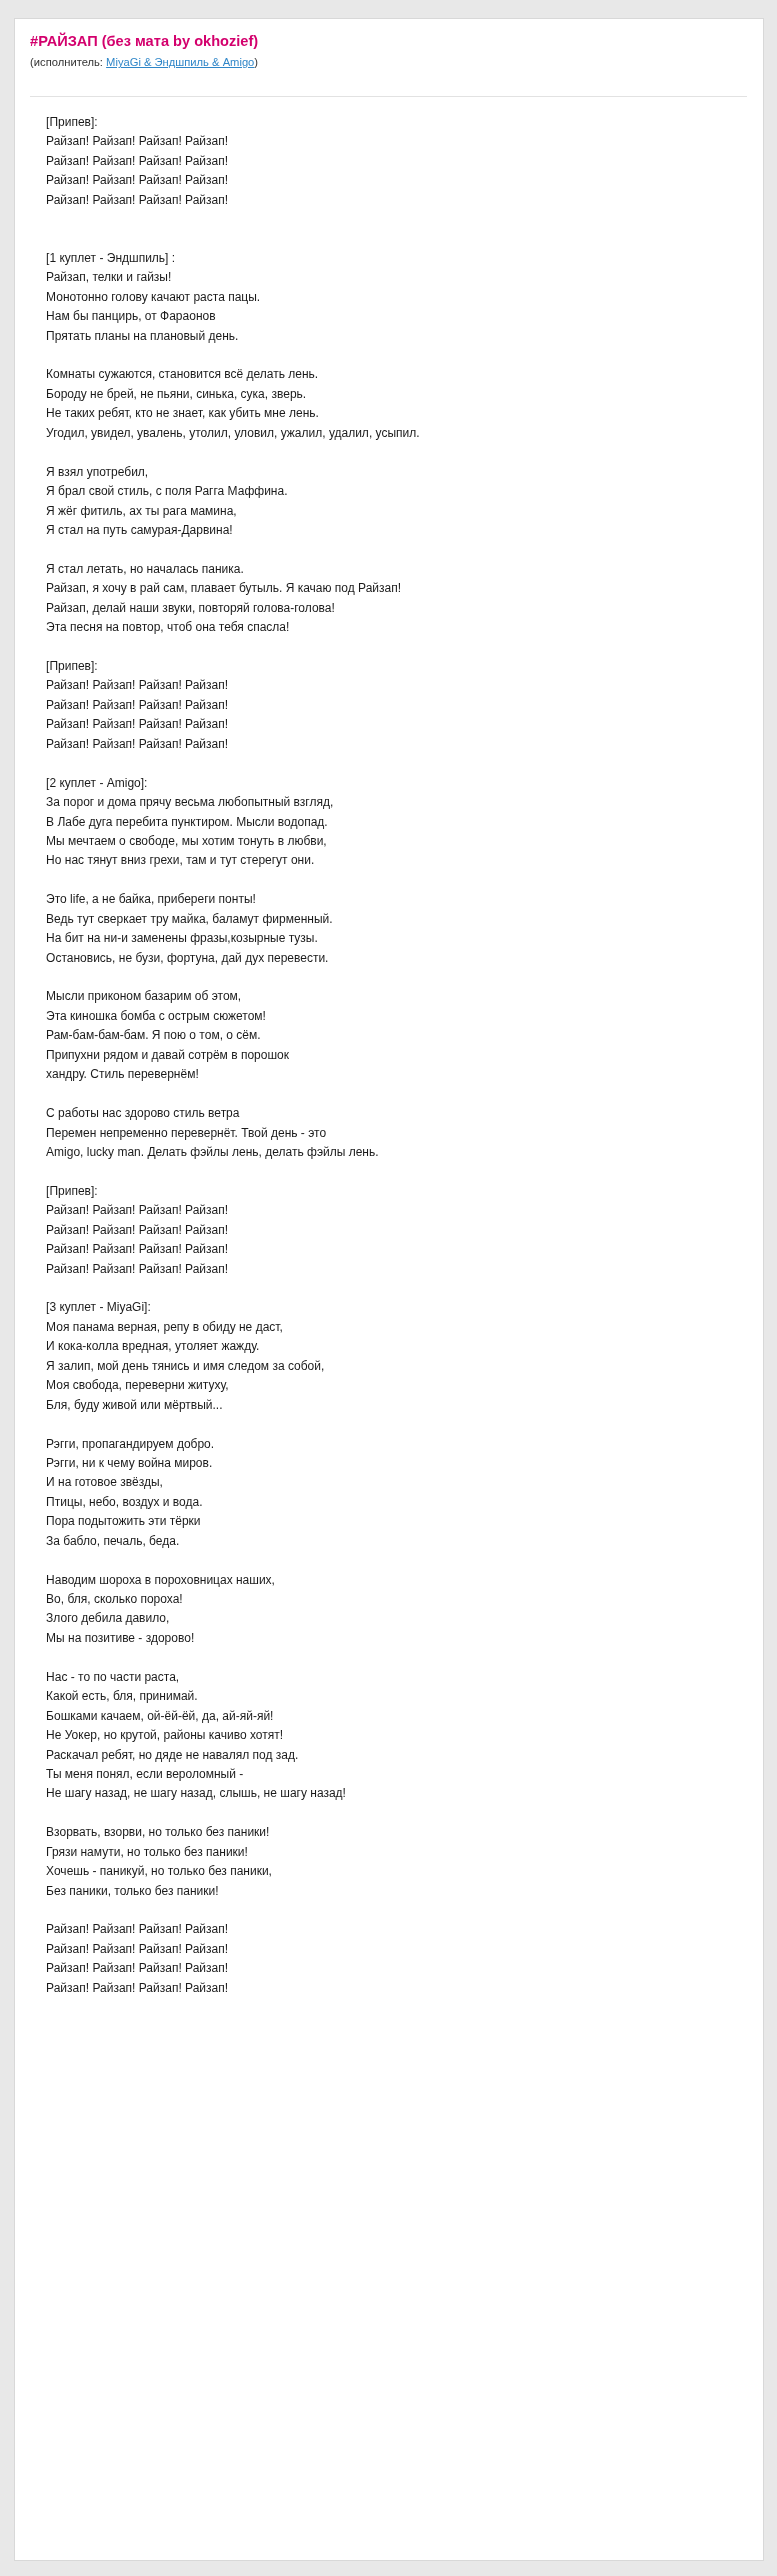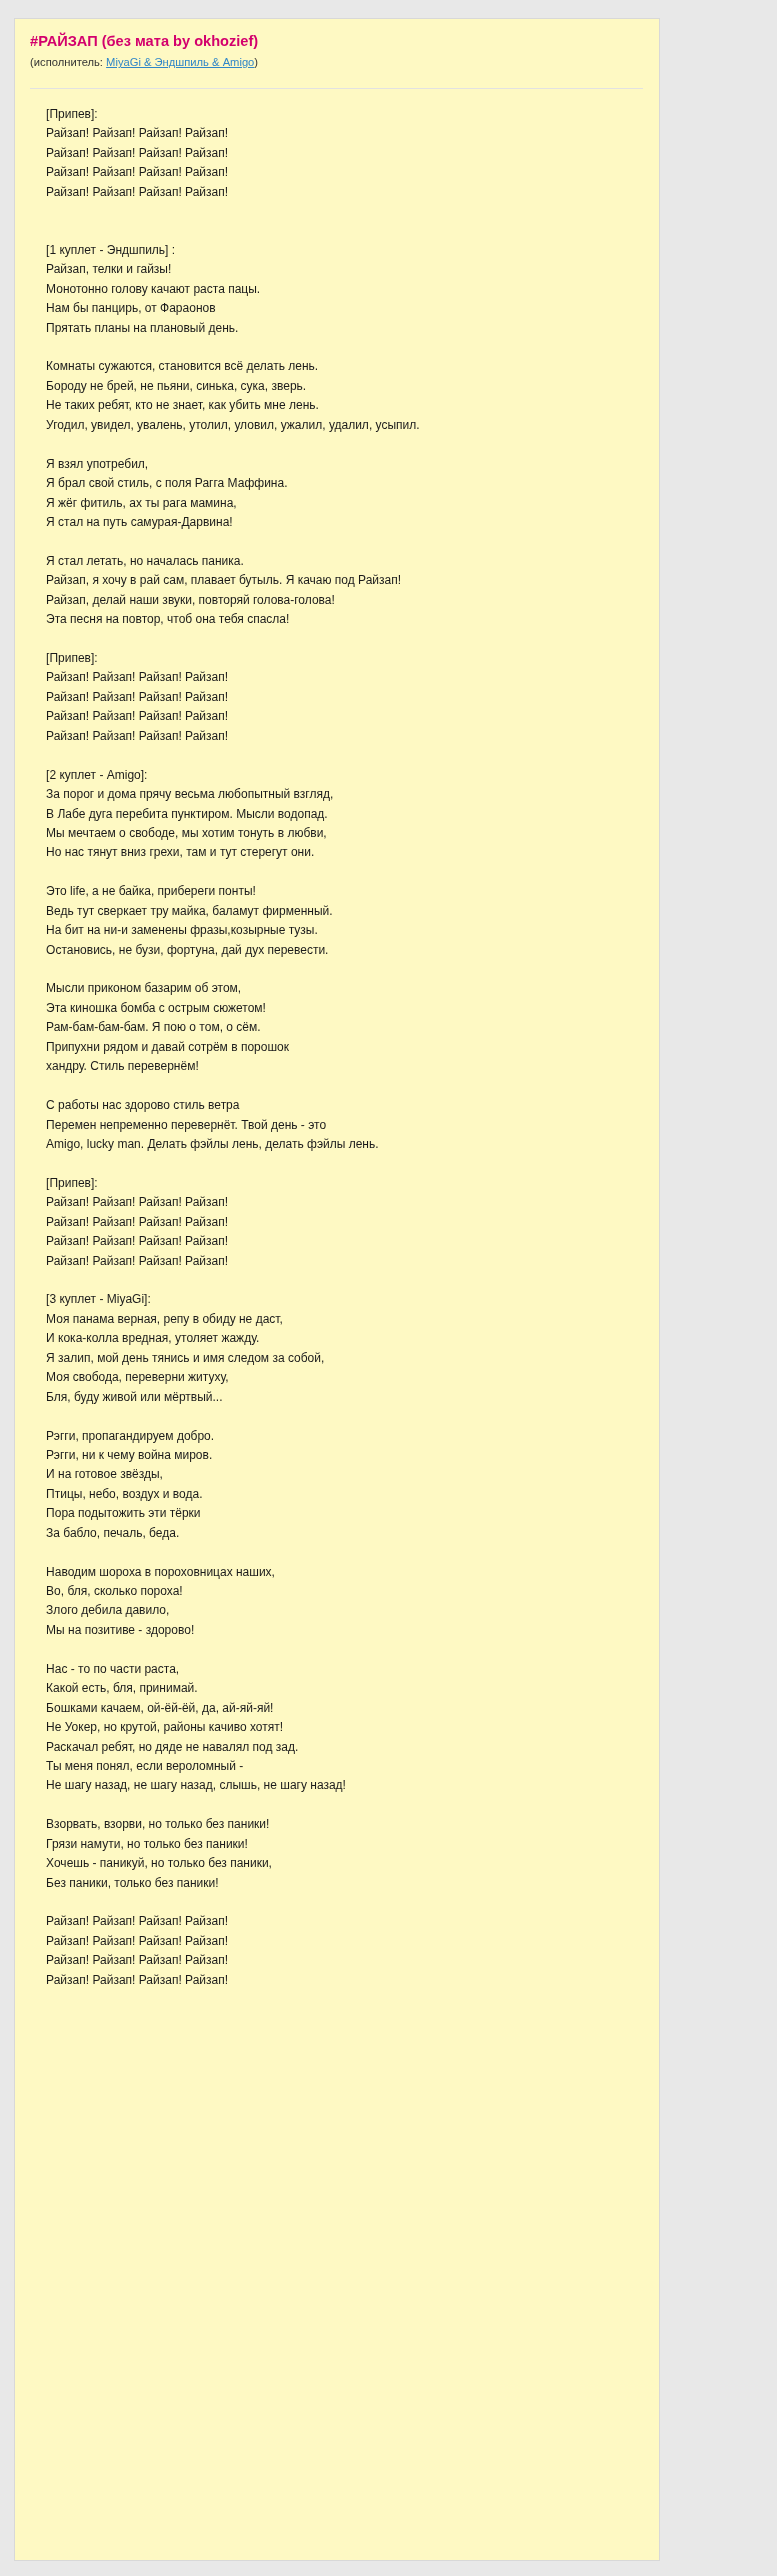--- a/index.html
+++ b/index.html
@@ -13,38 +13,38 @@
     font-family: "Liberation Sans", sans-serif;
   }
   .page {
     width: 777px;
     min-height: 2576px;
     box-sizing: border-box;
     padding: 17.5px 13.6px 13.6px 13.6px;
     background: #e8e8e8;
   }
   .sheet {
-    background: #fef9c3;
+    background: #ffffff;
     border: 1px solid #d8d8d8;
     box-sizing: border-box;
-    width: 646px;
+    width: 750px;
     min-height: 2543px;
     padding: 13.6px 15.5px 19.4px 15.5px;
   }
   .title {
     color: #d3006d;
     font-size: 14.6px;
     font-weight: bold;
     margin: 0 0 4.9px 0;
     line-height: 1.25;
   }
   .subtitle {
     font-size: 11.2px;
     color: #333333;
-    margin: 0 0 18px 0;
+    margin: 0 0 26px 0;
     line-height: 1.3;
   }
   .subtitle .artists {
     color: #2f86c8;
   }
   .divider {
     border: 0;
     border-top: 1px solid #e2e2e2;
     margin: 0 0 8.7px 0;
   }

